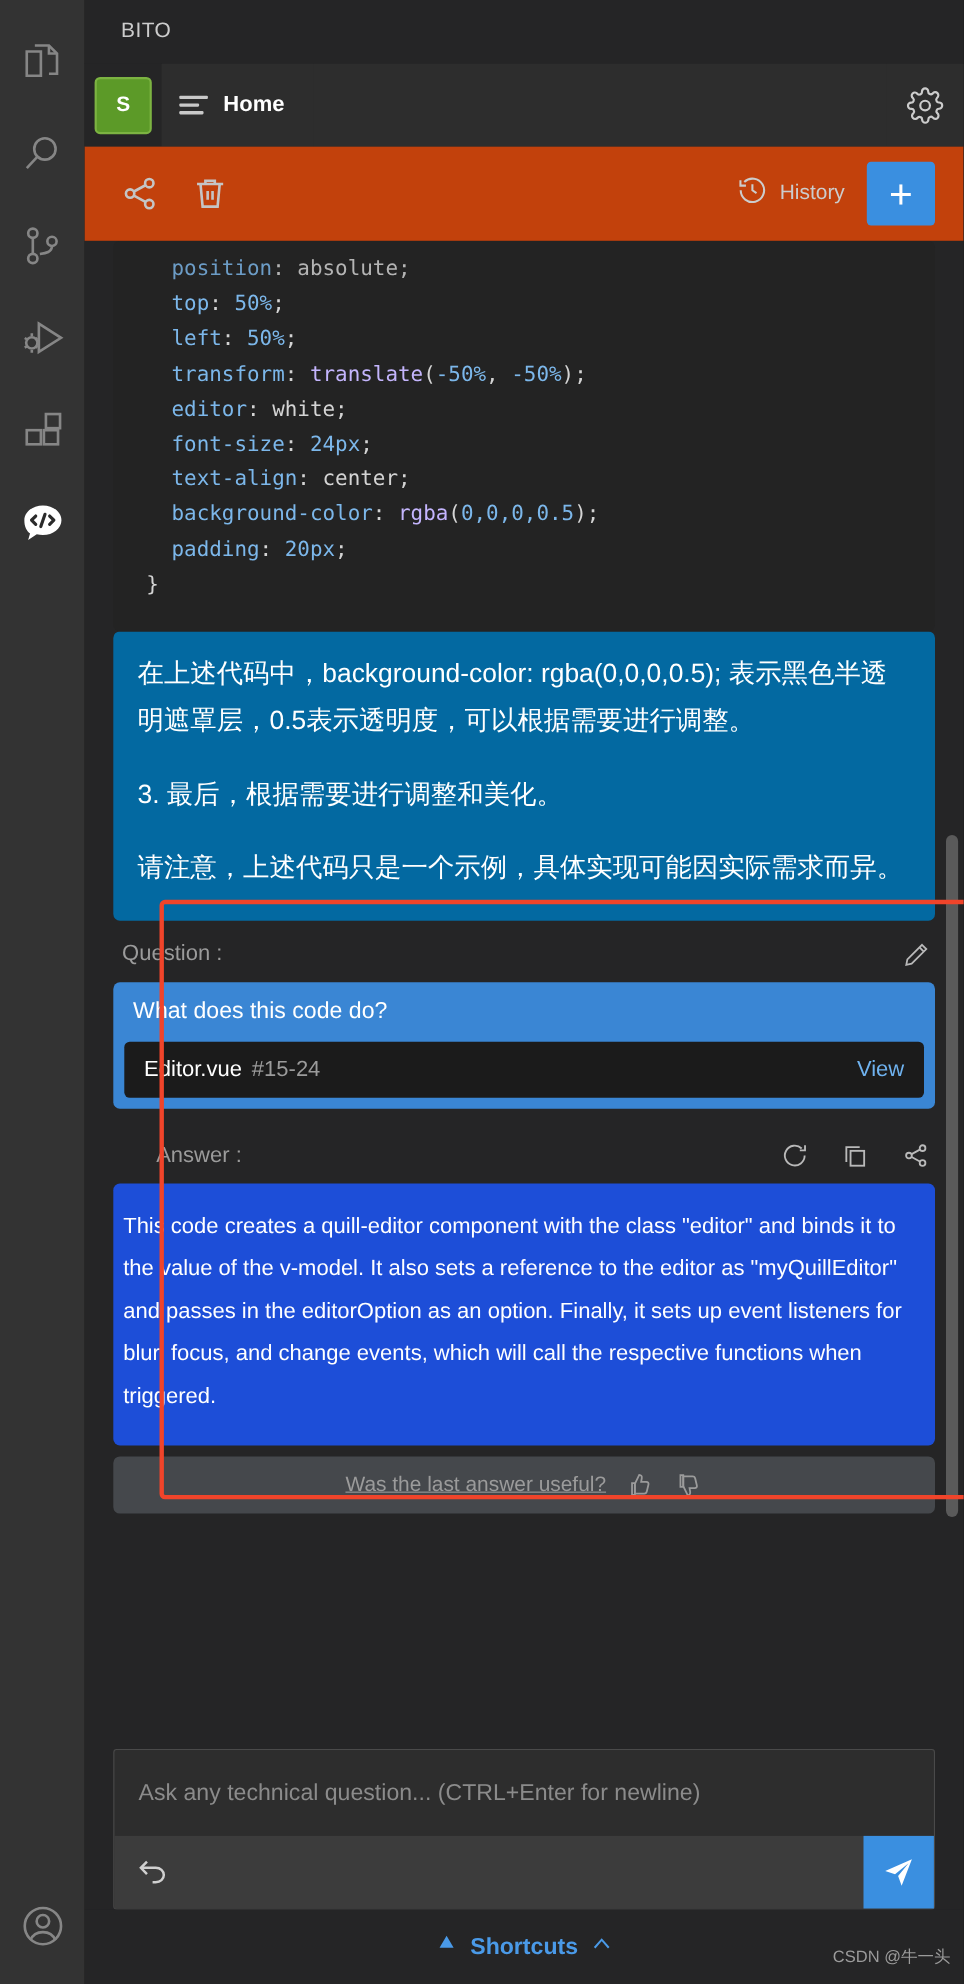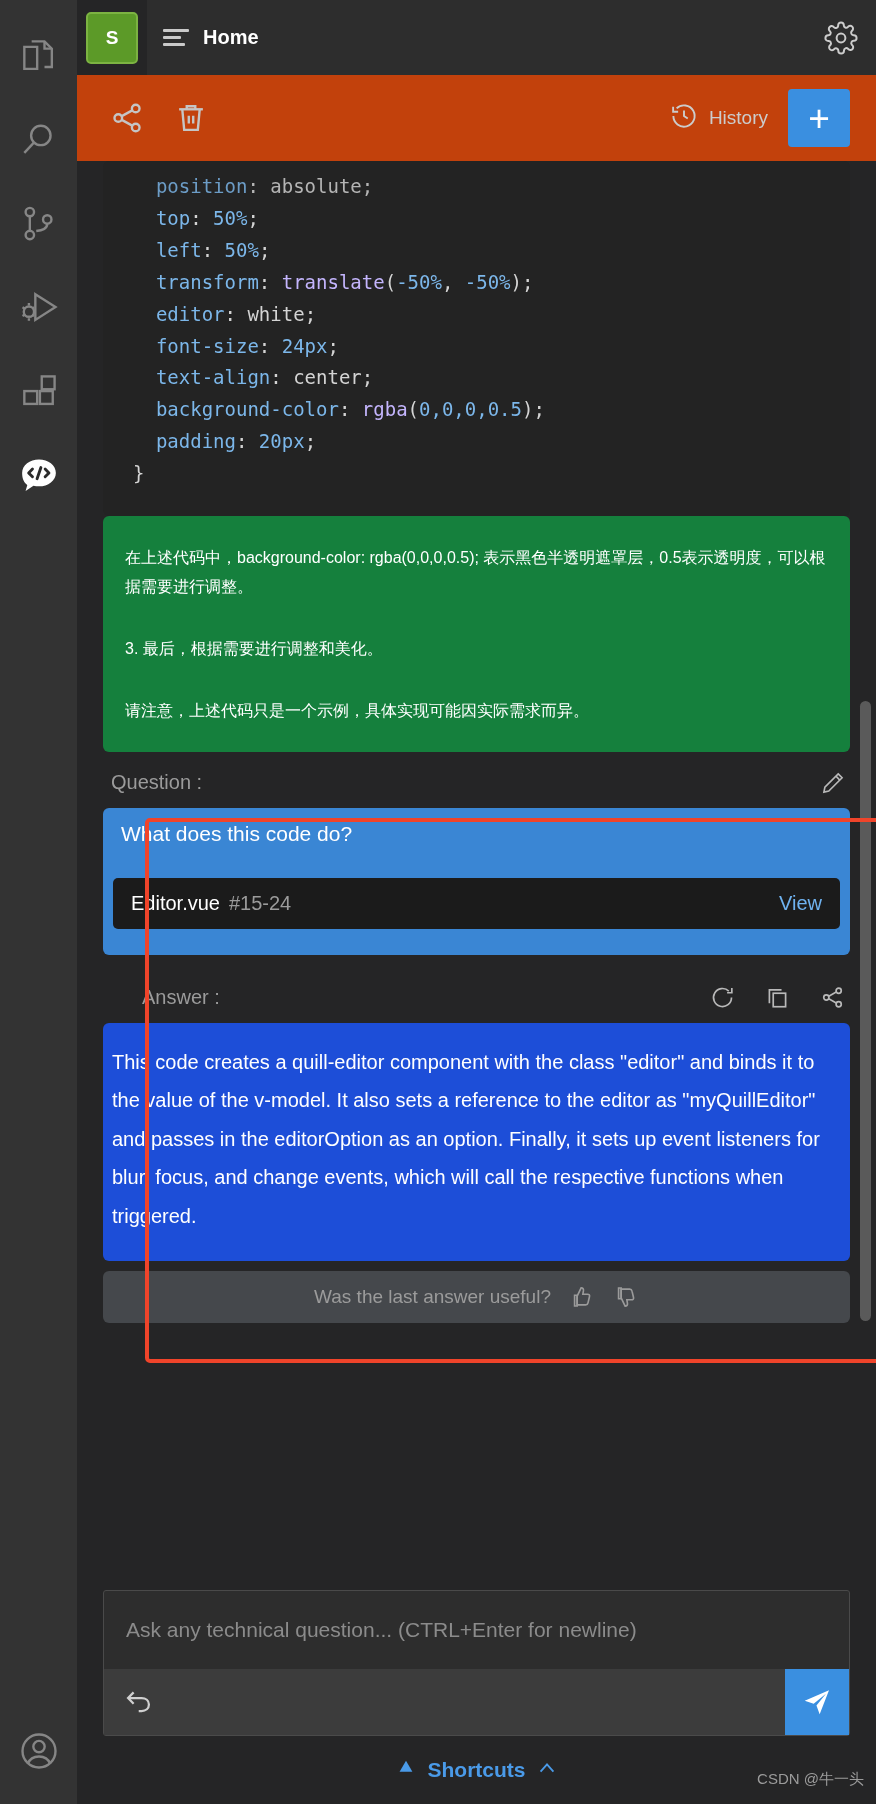--- a/index.html
+++ b/index.html
@@ -108,62 +108,62 @@
   .code-line { padding-left: 30px; white-space: pre; }
   .code-line.first { opacity: .82; }
   .k { color: #7cb7ea; }
   .fn { color: #c4b5fd; }
   .v { color: #d4d4d4; }
   .n { color: #7cb7ea; }
   .p { color: #d4d4d4; }
 
   
   .bubble {
-    background: #15803d; border-radius: 6px;
-    padding: 28px 22px 26px 22px;
-    color: #ffffff; font-size: 16px; line-height: 1.78;
+    background: #0369a1; border-radius: 6px;
+    padding: 18px 22px 26px 22px;
+    color: #ffffff; font-size: 24px; line-height: 1.78;
   }
   .bubble p { margin: 0; }
-  .bubble p + p { margin-top: 34px; }
+  .bubble p + p { margin-top: 24px; }
 
   
   .highlight-box {
     position: absolute; left: 68px; top: 818px;
     width: 740px; height: 545px;
     border: 4px solid #f0442a; border-radius: 5px;
     pointer-events: none; z-index: 6;
   }
 
   .qa { padding: 18px 0 0 0; }
   .qa-label-row { display:flex; align-items:center; gap:10px; padding: 0 4px 12px 8px; }
   .qa-label { color: #9b9b9b; font-size: 20px; }
   .qa-spacer { flex:1 1 auto; }
   .qa-ico { color:#b9b9b9; display:flex; align-items:center; }
 
   .question-card { background: #3a86d4; border-radius: 6px; padding: 8px 0 10px 0; }
   .question-text { color:#ffffff; font-size: 21px; padding: 6px 18px 16px 18px; }
   .question-file {
-    background: #1b1b1b; margin: 16px 10px; border-radius: 5px;
+    background: #1b1b1b; margin: 0 10px; border-radius: 5px;
     display:flex; align-items:center; padding: 14px 18px;
     font-size: 20px;
   }
   .file-name { color: #ffffff; }
   .file-range { color: #9b9b9b; margin-left: 9px; }
   .file-spacer { flex: 1 1 auto; }
   .view-link { color: #6fb2ef; font-size: 20px; }
 
   .answer-card {
     background: #1d4ed8; border-radius: 6px;
     padding: 20px 22px 26px 9px;
     color: #ffffff; font-size: 20px; line-height: 1.92;
   }
   .feedback-bar {
     margin-top: 10px; background: #45484c; border-radius: 6px;
     height: 52px; display:flex; align-items:center; justify-content:center; gap: 16px;
-    color:#9b9b9b; font-size: 19px;
+    color:#9b9b9b; font-size: 19px; text-decoration: underline;
   }
   .fb-ico { color:#9b9b9b; display:flex; }
 
   
   .composer { background:#252526; padding: 0 26px; }
   .input-box { border: 1px solid #4a4a4a; border-radius: 3px; background:#2d2d2d; }
   .input-area { height: 78px; display:flex; align-items:center; padding: 0 22px; }
   .input-ph { color:#8b8b8b; font-size: 21px; }
   .input-actions {
     height: 66px; background:#3c3c3c; display:flex; align-items:center;
@@ -236,20 +236,21 @@
       <svg width="44" height="44" viewBox="0 0 24 24" fill="none" stroke="currentColor" stroke-width="1.3">
         <circle cx="12" cy="12" r="9"></circle>
           <circle cx="12" cy="9.6" r="3.1"></circle>
         <path d="M5.8 19c1.1-2.6 3.4-4 6.2-4s5.1 1.4 6.2 4"></path>
       </svg>
     </div>
   </div>
 
   <div class="panel">
 
+    <div class="panel-title">BITO</div>
 
     <div class="tabs">
       <div class="tab-avatar-wrap">
         <div class="avatar">S</div>
       </div>
       <div class="tab-home">
         <span class="lines">
             <i></i>
             <i></i>
             <i></i>

